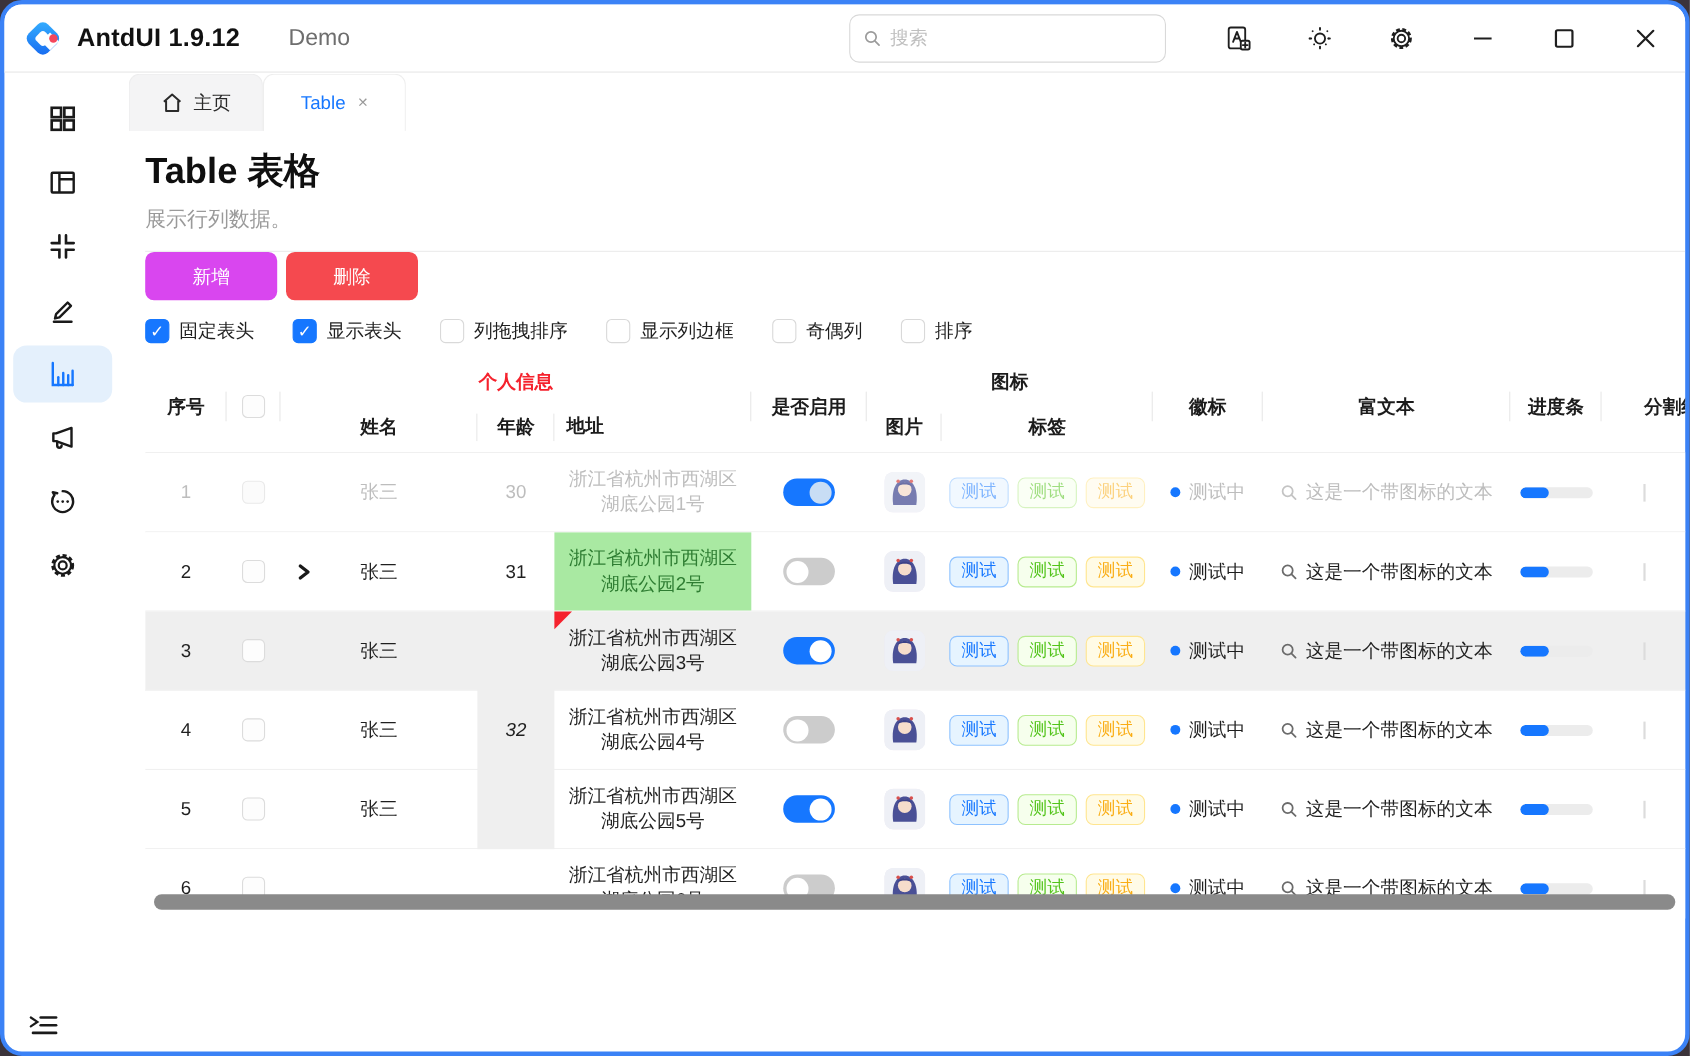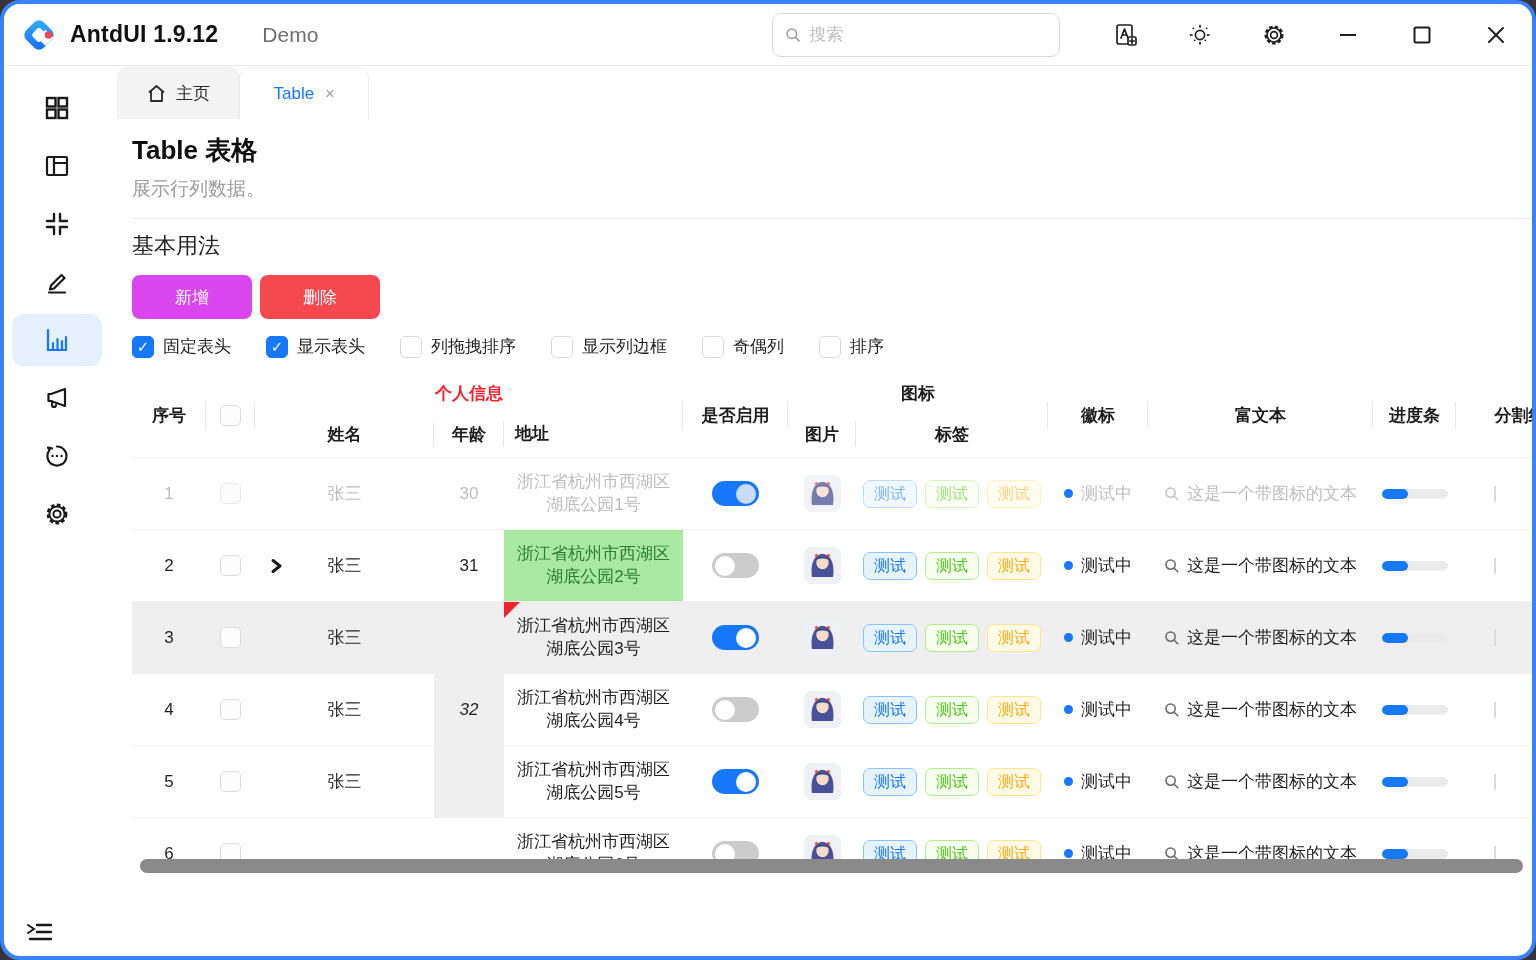--- a/index.html
+++ b/index.html
@@ -27,21 +27,21 @@
 
   
   .tabbar { height:53px; flex:0 0 53px; display:flex; align-items:flex-end; }
   .tab { height:52px; display:flex; align-items:center; justify-content:center; gap:9px; border-radius:10px 10px 0 0; font-size:17px; }
   .tab.home { width:122px; background:#f4f4f5; border:1px solid #ededee; border-bottom:none; color:#2a2a2a; }
   .tab.active { width:130px; background:#fff; border:1px solid #eee; border-bottom:none; color:#1677ff; }
   .tab .close { color:#9a9a9a; font-size:16px; margin-left:2px; }
 
   
   .page { padding-left:15px; position:relative; }
-  .page-title { font-size:26px; font-weight:bold; color:#0f0f0f; margin:14px 0 8px; }
+  .page-title { font-size:33px; font-weight:bold; color:#0f0f0f; margin:14px 0 8px; }
   .page-sub { font-size:19px; color:#9a9a9a; margin-bottom:16px; }
   .divider-h { height:1px; background:#ebebeb; margin-right:0; }
   .section-title { font-size:22px; color:#1f1f1f; margin:12px 0 14px; }
   .btn-row { display:flex; gap:8px; margin-bottom:16px; }
   .btn { width:120px; height:44px; border:none; border-radius:8px; color:#fff; font-size:17px; }
   .btn.primary { background:#d946ef; }
   .btn.danger { background:#f5494f; }
   .opt-row { display:flex; align-items:center; gap:35px; margin-bottom:16px; }
   .opt { display:flex; align-items:center; gap:9px; font-size:17px; color:#1f1f1f; }
   .cbx { width:22px; height:22px; border-radius:5px; border:1.5px solid #d9d9d9; background:#fff; display:flex; align-items:center; justify-content:center; }
@@ -267,21 +267,20 @@
         <div class="tab active">
           <span>Table</span>
           <span class="close">×</span>
         </div>
       </div>
 
       <div class="page">
         <div class="page-title">Table 表格</div>
         <div class="page-sub">展示行列数据。</div>
         <div class="divider-h"></div>
-        <div class="section-title">基本用法</div>
 
         <div class="btn-row">
           <button class="btn primary">新增</button>
           <button class="btn danger">删除</button>
         </div>
 
         <div class="opt-row">
           <div class="opt">
             <span class="cbx on">✓</span>
             <span>固定表头</span>

